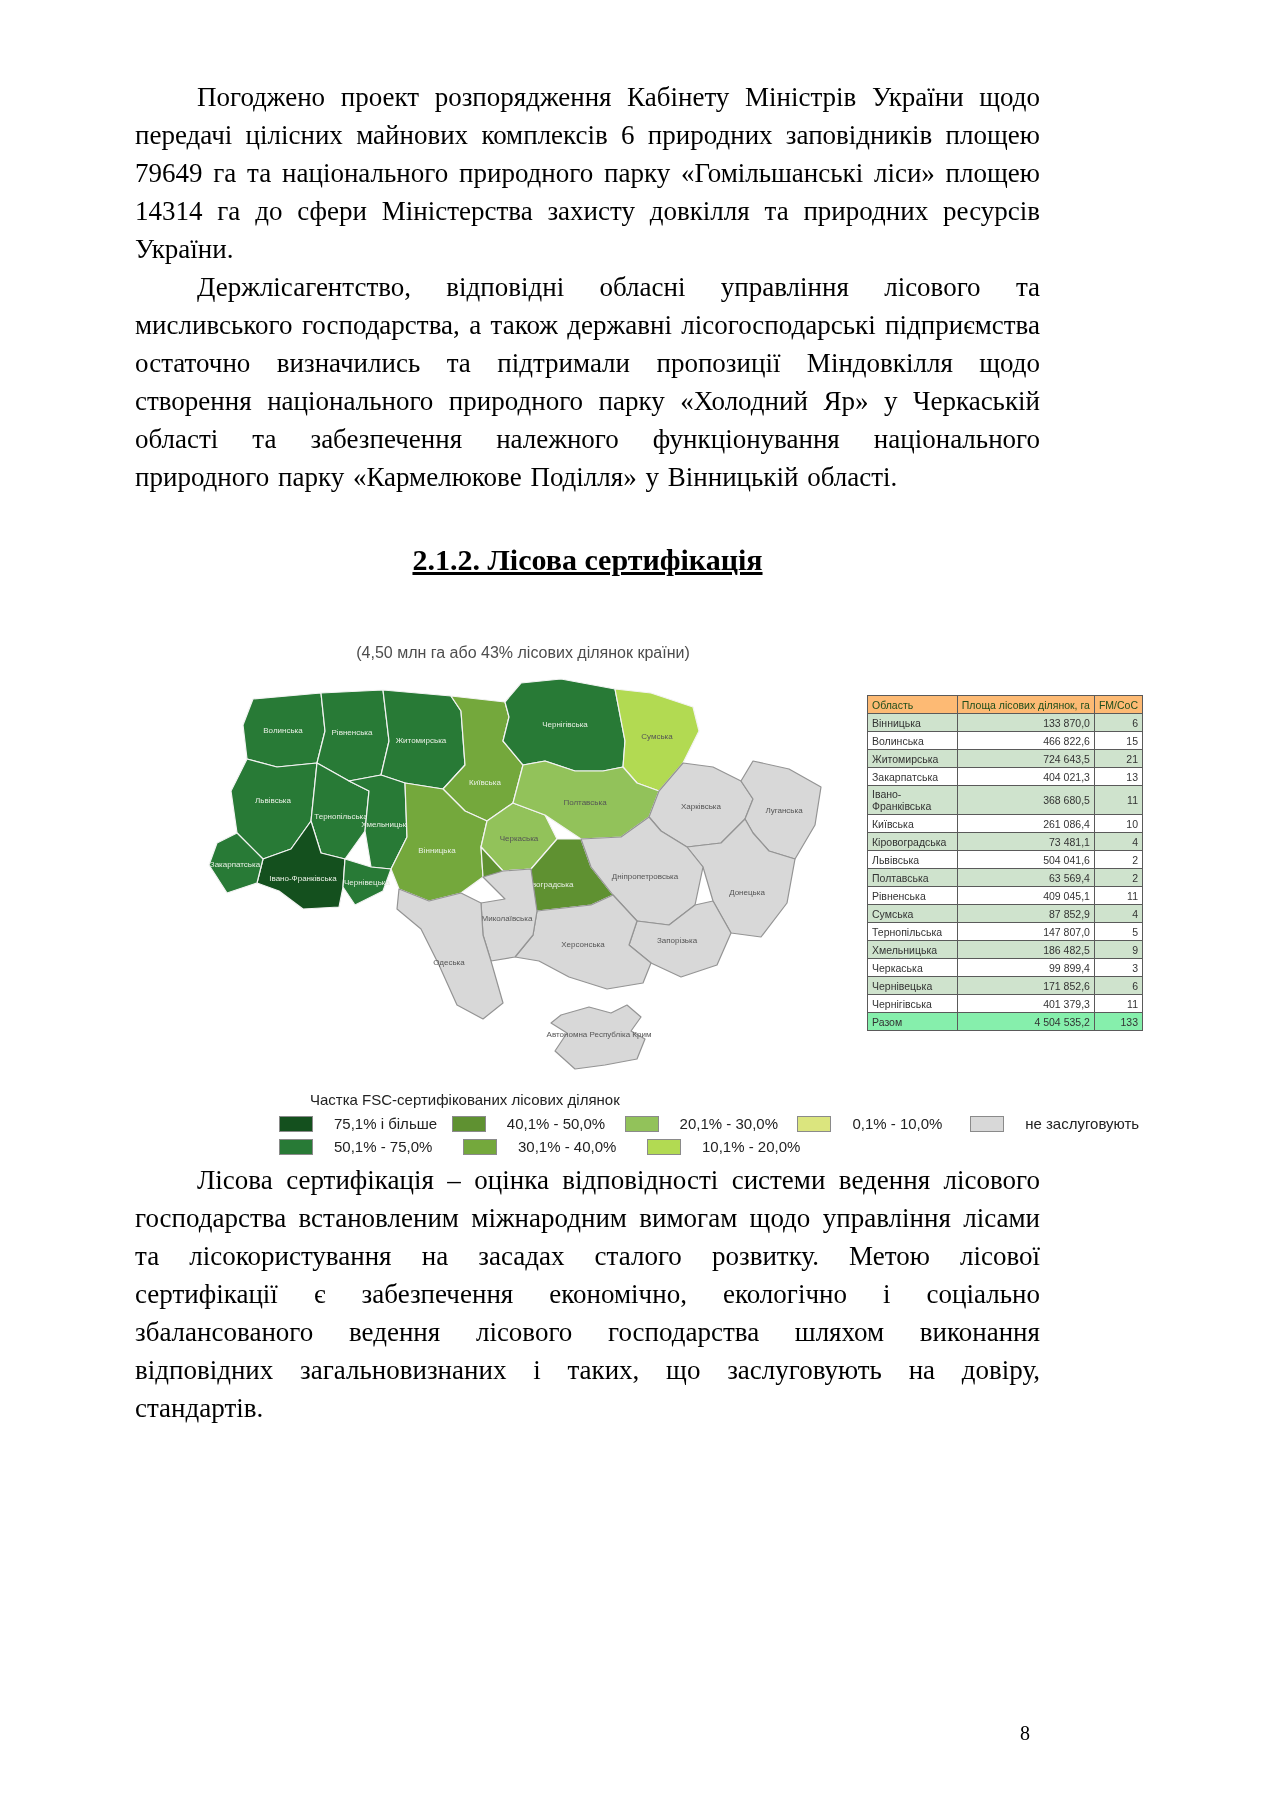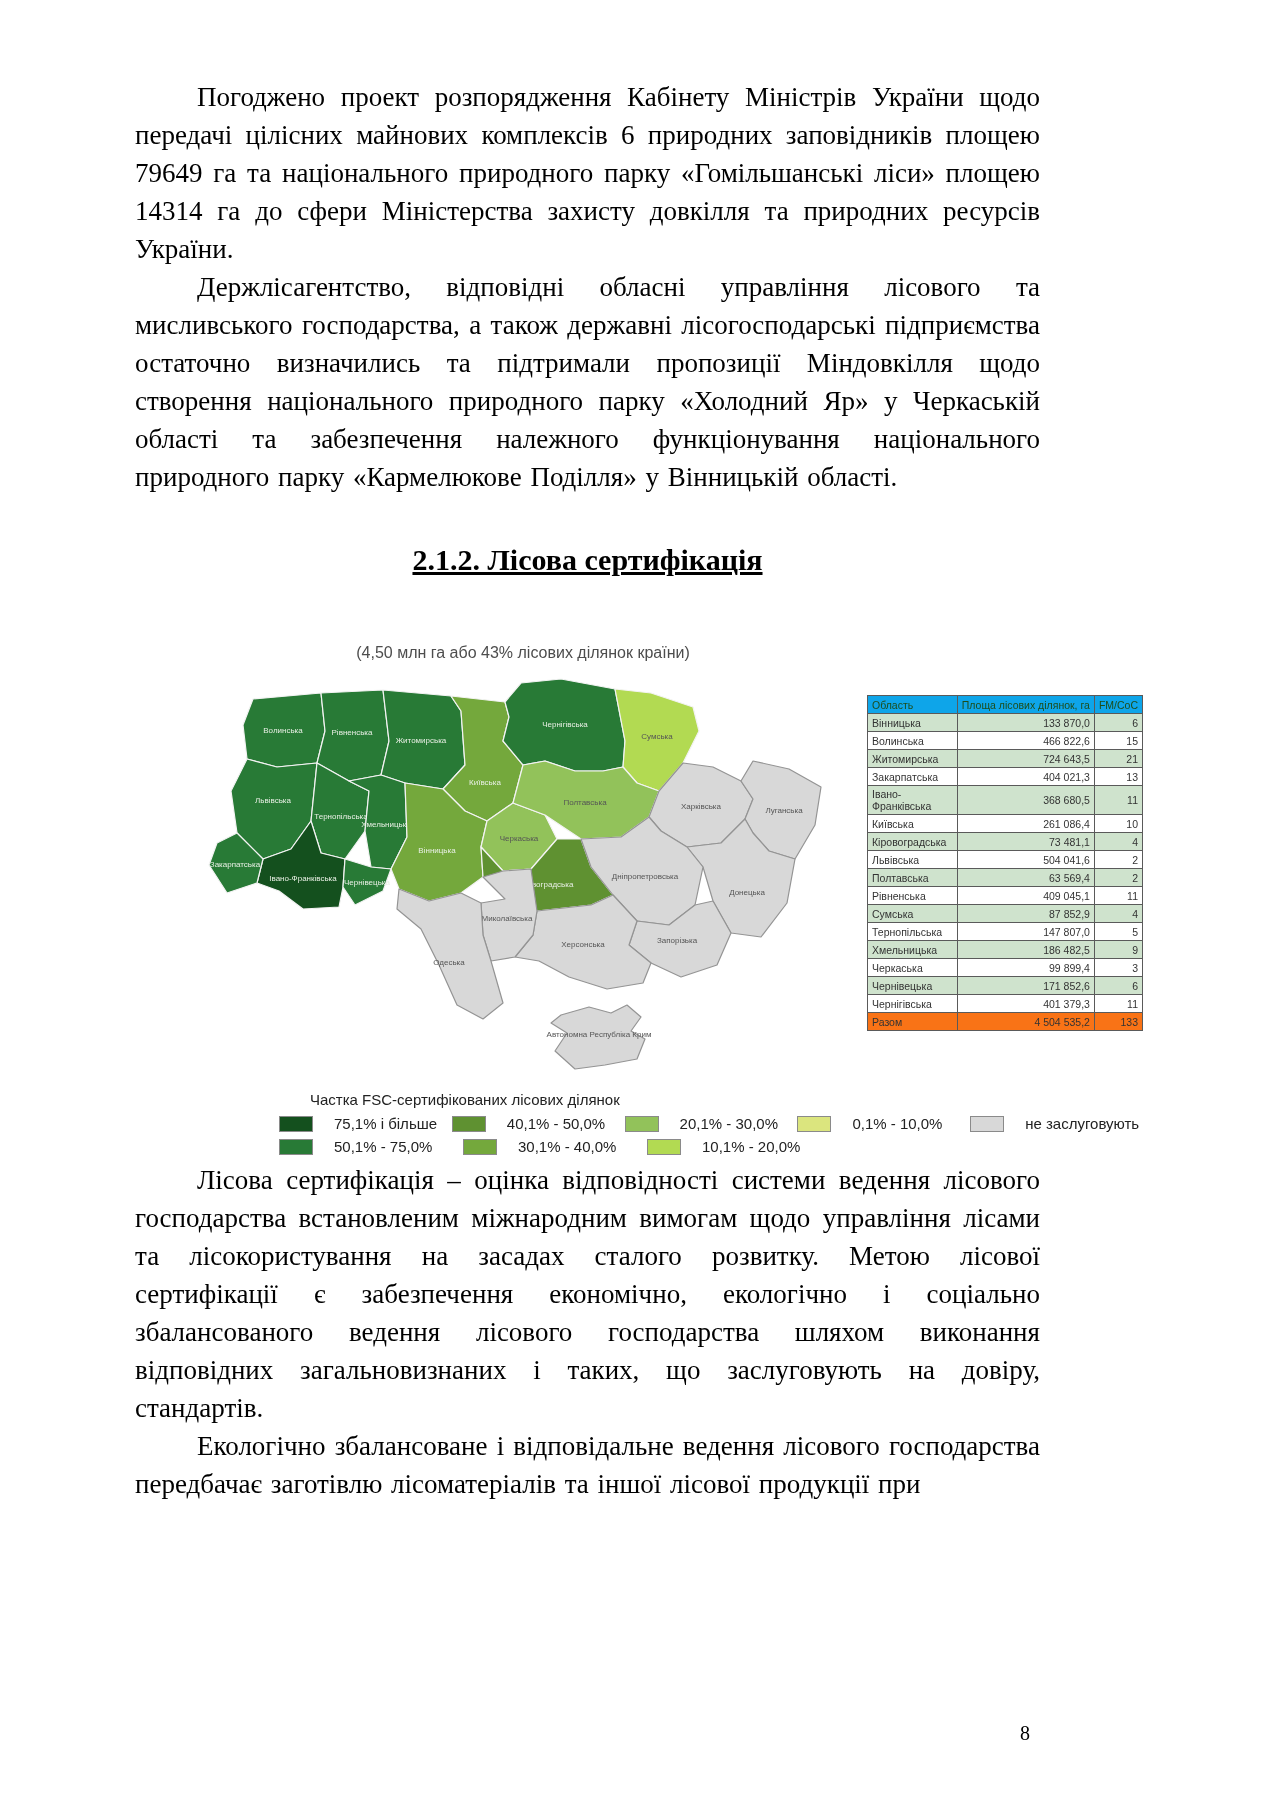--- a/index.html
+++ b/index.html
@@ -17,25 +17,25 @@
   .figure{margin:20px 0 0 58px;width:950px;font-family:"Liberation Sans", sans-serif;}
   .fig-title{width:660px;text-align:center;font-size:16px;line-height:21px;
              color:#4d4d4d;margin-bottom:6px;}
   .fig-body{display:flex;align-items:flex-start;gap:12px;}
   svg.map{width:662px;height:412px;display:block;flex:none;}
   .map text{font-size:8px;font-family:"Liberation Sans",sans-serif;}
 
   table.cert{border-collapse:collapse;width:276px;margin-top:26px;flex:none;
              font-size:10.5px;color:#333;}
   table.cert th,table.cert td{border:1px solid #5a5a5a;padding:2px 4px;height:13px;}
-  table.cert th{background:#0ea5e9;color:#1e4d1a;font-weight:normal;text-align:left;
+  table.cert th{background:#fdba74;color:#1e4d1a;font-weight:normal;text-align:left;
                 white-space:nowrap;overflow:hidden;}
   table.cert td.num{text-align:right;white-space:nowrap;}
   table.cert tr.alt td{background:#cfe3cd;}
-  table.cert tr.total td{background:#f97316;}
+  table.cert tr.total td{background:#86efac;}
 
   .legend{margin:10px 0 0 86px;}
   .legend-title{font-size:15px;color:#222;margin-bottom:7px;margin-left:31px;}
   .legend-row{display:flex;margin-bottom:6px;}
   .legend-item{display:flex;align-items:center;width:184px;font-size:15px;color:#222;gap:12px;}
   .legend-item .sw{width:32px;height:14px;border:1px solid #8a8a8a;
                    margin-right:9px;flex:none;}
 
   .p-after-fig{margin-top:52px;}
   .p-last{margin-top:24px;}
@@ -247,16 +247,15 @@
               <span class="sw" style="background: rgb(178, 218, 82);"></span>
               <span>10,1% - 20,0%</span>
             </div>
           </div>
         </div>
     </div>
   </div>
 
   <p class="body p-after-fig">Лісова сертифікація – оцінка відповідності системи ведення лісового господарства встановленим міжнародним вимогам щодо управління лісами та лісокористування на засадах сталого розвитку. Метою лісової сертифікації є забезпечення економічно, екологічно і соціально збалансованого ведення лісового господарства шляхом виконання відповідних загальновизнаних і таких, що заслуговують на довіру, стандартів.</p>
 
-  <p class="body p-last">Екологічно збалансоване і відповідальне ведення лісового господарства передбачає заготівлю лісоматеріалів та іншої лісової продукції при</p>
 
   <div class="pageno">8</div>
 </div>
 
 </body></html>

